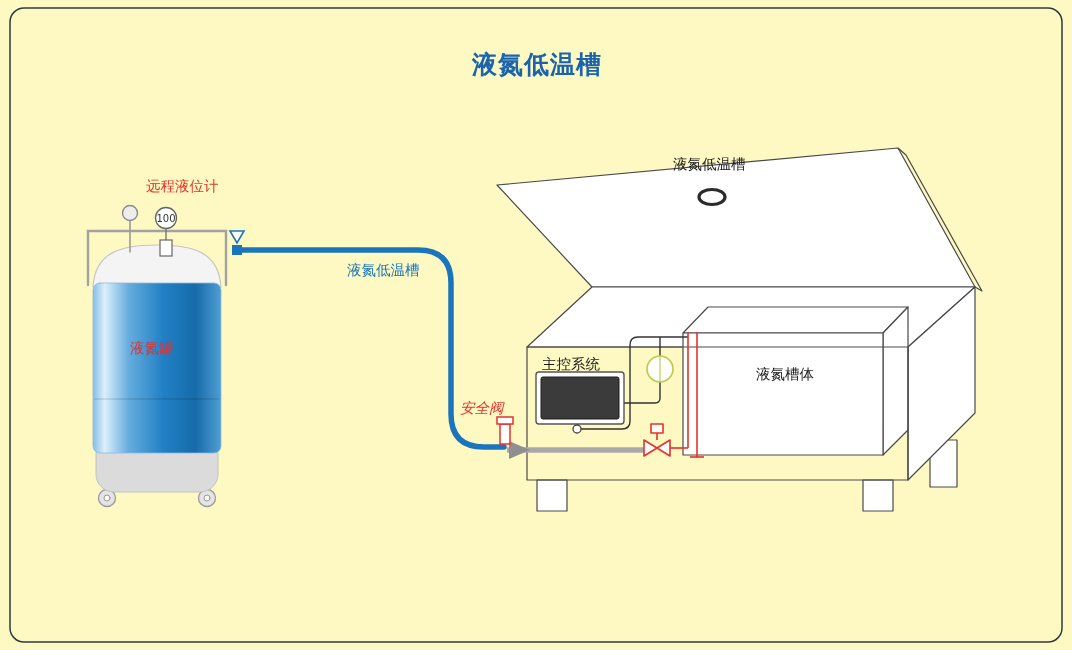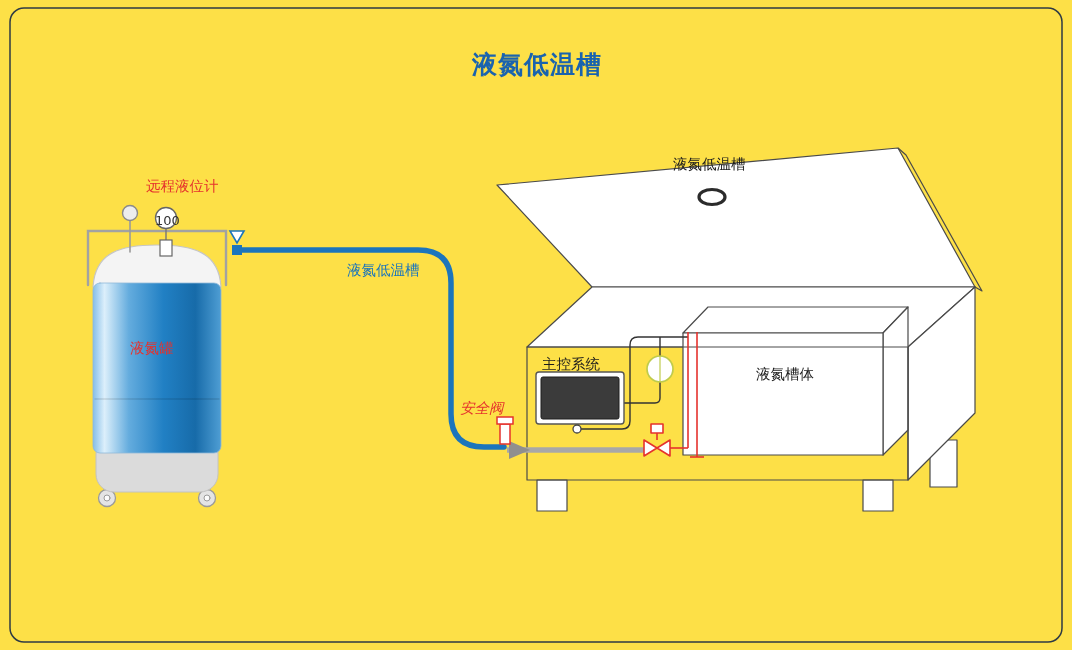--- a/index.html
+++ b/index.html
@@ -1,30 +1,30 @@
 <!DOCTYPE html>
 <html style="--title-blue: #1A63AE; --accent-red: #E5322D; --pipe-blue: #1B75BC; --tank-blue: #1F7CC2; --sensor-green: #BFCB4D; --outline-gray: #4A4A4A;"><head>
 <meta charset="utf-8">
 <style>
   * { box-sizing: border-box; }
   html, body { margin:0; padding:0; background:#ffffff; }
   .stage {
-    position:relative; width:1072px; height:650px; background:#fde047;
+    position:relative; width:1072px; height:650px; background:#fef9c3;
     font-family:"DejaVu Sans","Liberation Sans",sans-serif; overflow:hidden;
   }
   .stage svg { position:absolute; left:0; top:0; }
   .label { position:absolute; white-space:nowrap; font-size:14.5px; line-height:1.25; color:#1c1c1c; }
   .title {
     left:37px; top:49px; width:1000px; text-align:center;
     font-size:25px; font-weight:700; letter-spacing:1px;
     color:var(--title-blue,#1A63AE);
   }
   .red  { color:var(--accent-red,#E5322D); }
   .blue { color:var(--pipe-blue,#1B75BC); }
-  .small { font-size:13px; color:#333; }
+  .small { font-size:10px; color:#333; }
   
   .stroke-red  { stroke:var(--accent-red,#E5322D); }
   .stroke-blue { stroke:var(--pipe-blue,#1B75BC); }
   .fill-blue   { fill:var(--pipe-blue,#1B75BC); }
   .stroke-green{ stroke:var(--sensor-green,#BFCB4D); }
 </style>
 </head>
 <body>
 
 <div class="stage">

